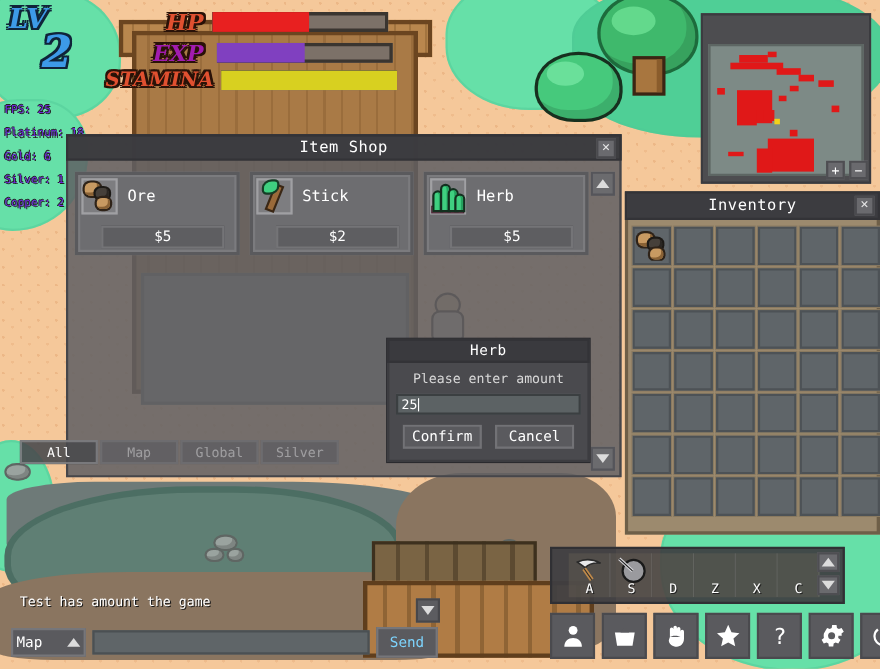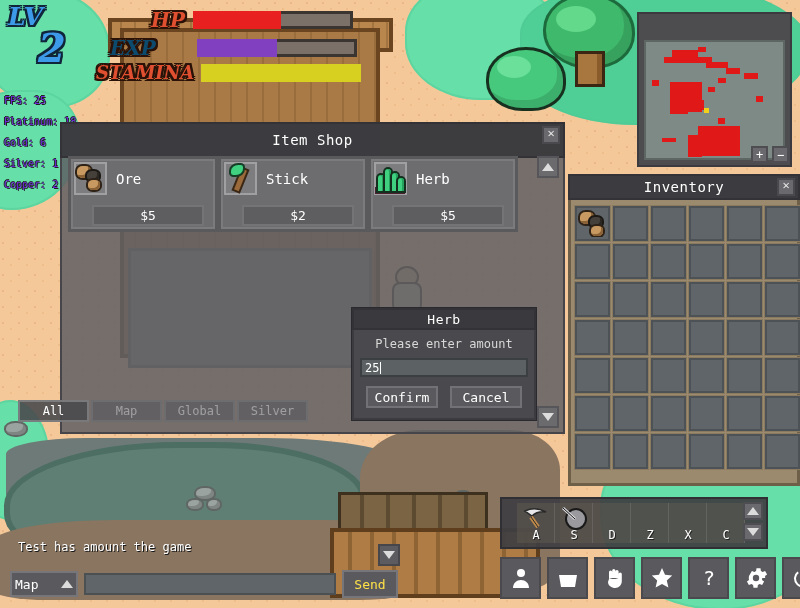--- a/index.html
+++ b/index.html
@@ -136,38 +136,38 @@
   .stat-list { position:absolute; left:4px; top:90px; }
   .stat-line {
     font-family:"DejaVu Sans Mono", monospace; font-size:10px; color:#6d28d9;
     text-shadow: 1px 1px 0 #222, -1px 0 0 #222, 0 -1px 0 #222;
     line-height:21px; white-space:nowrap;
   }
 
   
   .panel { position:absolute; background:#57575a; box-shadow: inset 0 0 0 2px #46464a; }
   .panel-title {
-    height:36px; background:#3c3c40; color:#fff;
+    height:24px; background:#3c3c40; color:#fff;
     display:flex; align-items:center; justify-content:center;
     font-size:14px; letter-spacing:.5px;
     box-shadow: inset 0 0 0 2px #333337;
   }
   .close-btn {
     position:absolute; right:5px; top:4px; width:18px; height:18px;
     background:#6a6a6e; box-shadow: inset 0 0 0 2px #4a4a4e;
     color:#e8e8e8; font-size:12px; line-height:14px; text-align:center;
     cursor:pointer;
   }
 
   
   #shop { left:60px; top:122px; width:505px; height:312px;
     background:rgba(96,96,99,.86); box-shadow: inset 0 0 0 2px #46464a; }
   #shop .panel-title { background:rgba(58,58,62,.95); }
   .shop-body { position:absolute; left:8px; top:34px; right:30px; bottom:8px; }
-  .shop-row { display:flex; }
+  .shop-row { display:flex; gap:9px; }
   .shop-card {
     width:150px; height:76px; background:#6d6d70;
     box-shadow: inset 0 0 0 3px #5a5a5d, inset 0 0 0 5px #7b7b7e;
     padding:6px; position:relative;
   }
   .shop-card-top { display:flex; align-items:center; gap:9px; }
   .item-icon {
     width:33px; height:33px; background:#7d7d80;
     box-shadow: inset 0 0 0 2px #a0a0a3;
     display:flex; align-items:center; justify-content:center;
@@ -280,21 +280,21 @@
     display:flex; align-items:center; gap:6px; z-index:4; }
   .chan-select {
     width:68px; height:26px; background:#5a5a5e; box-shadow: inset 0 0 0 2px #76767a;
     color:#fff; font-size:13px; display:flex; align-items:center;
     justify-content:space-between; padding:0 5px; cursor:pointer;
   }
   .chat-input { width:252px; height:22px; background:#5f6568;
     box-shadow: inset 0 0 0 2px #4b5053; border:0; outline:0;
     color:#fff; font-family:"DejaVu Sans Mono", monospace; font-size:12px; padding:0 5px; }
   .send-btn { width:56px; height:28px; background:#5a5a5e;
-    box-shadow: inset 0 0 0 2px #76767a; color:#fde047; font-size:13px;
+    box-shadow: inset 0 0 0 2px #76767a; color:#7dd3fc; font-size:13px;
     display:flex; align-items:center; justify-content:center; cursor:pointer; }
 
   
   #hotbar { left:500px; top:497px; width:268px; height:52px;
     background:rgba(62,62,66,.93); box-shadow: inset 0 0 0 2px #303034; }
   .hot-slots { position:absolute; left:17px; top:6px; display:flex; }
   .hot-slot {
     width:38px; height:40px; background:rgba(110,100,85,.35);
     box-shadow: inset -1px 0 0 rgba(150,150,150,.25);
     position:relative; cursor:pointer;
@@ -372,21 +372,21 @@
     <div class="lv-num">2</div>
   </div>
 
   <div class="bar-row" style="left:110px; top:8px;justify-content:flex-end;">
     <div class="bar-label" style="color:#e05030; width:75px; text-align:right; margin-right:8px;">HP</div>
     <div class="bar-shell">
       <div class="bar-fill" style="width:55%; background:#e82020;"></div>
     </div>
   </div>
   <div class="bar-row" style="left:110px; top:36px;">
-    <div class="bar-label" style="color:#0c4a6e; width:75px; margin-right:12px;">EXP</div>
+    <div class="bar-label" style="color:#a21caf; width:75px; text-align:right; margin-right:12px;">EXP</div>
     <div class="bar-shell">
       <div class="bar-fill" style="width:50%; background:#8040c0;"></div>
     </div>
   </div>
   <div class="bar-row" style="left:88px; top:62px;padding-left:8px;">
     <div class="bar-label" style="color:#e05030; width:97px; text-align:right; margin-right:8px; font-size:18px;">STAMINA</div>
     <div class="bar-shell">
       <div class="bar-fill" style="width:100%; background:#d8d020;"></div>
     </div>
   </div>

